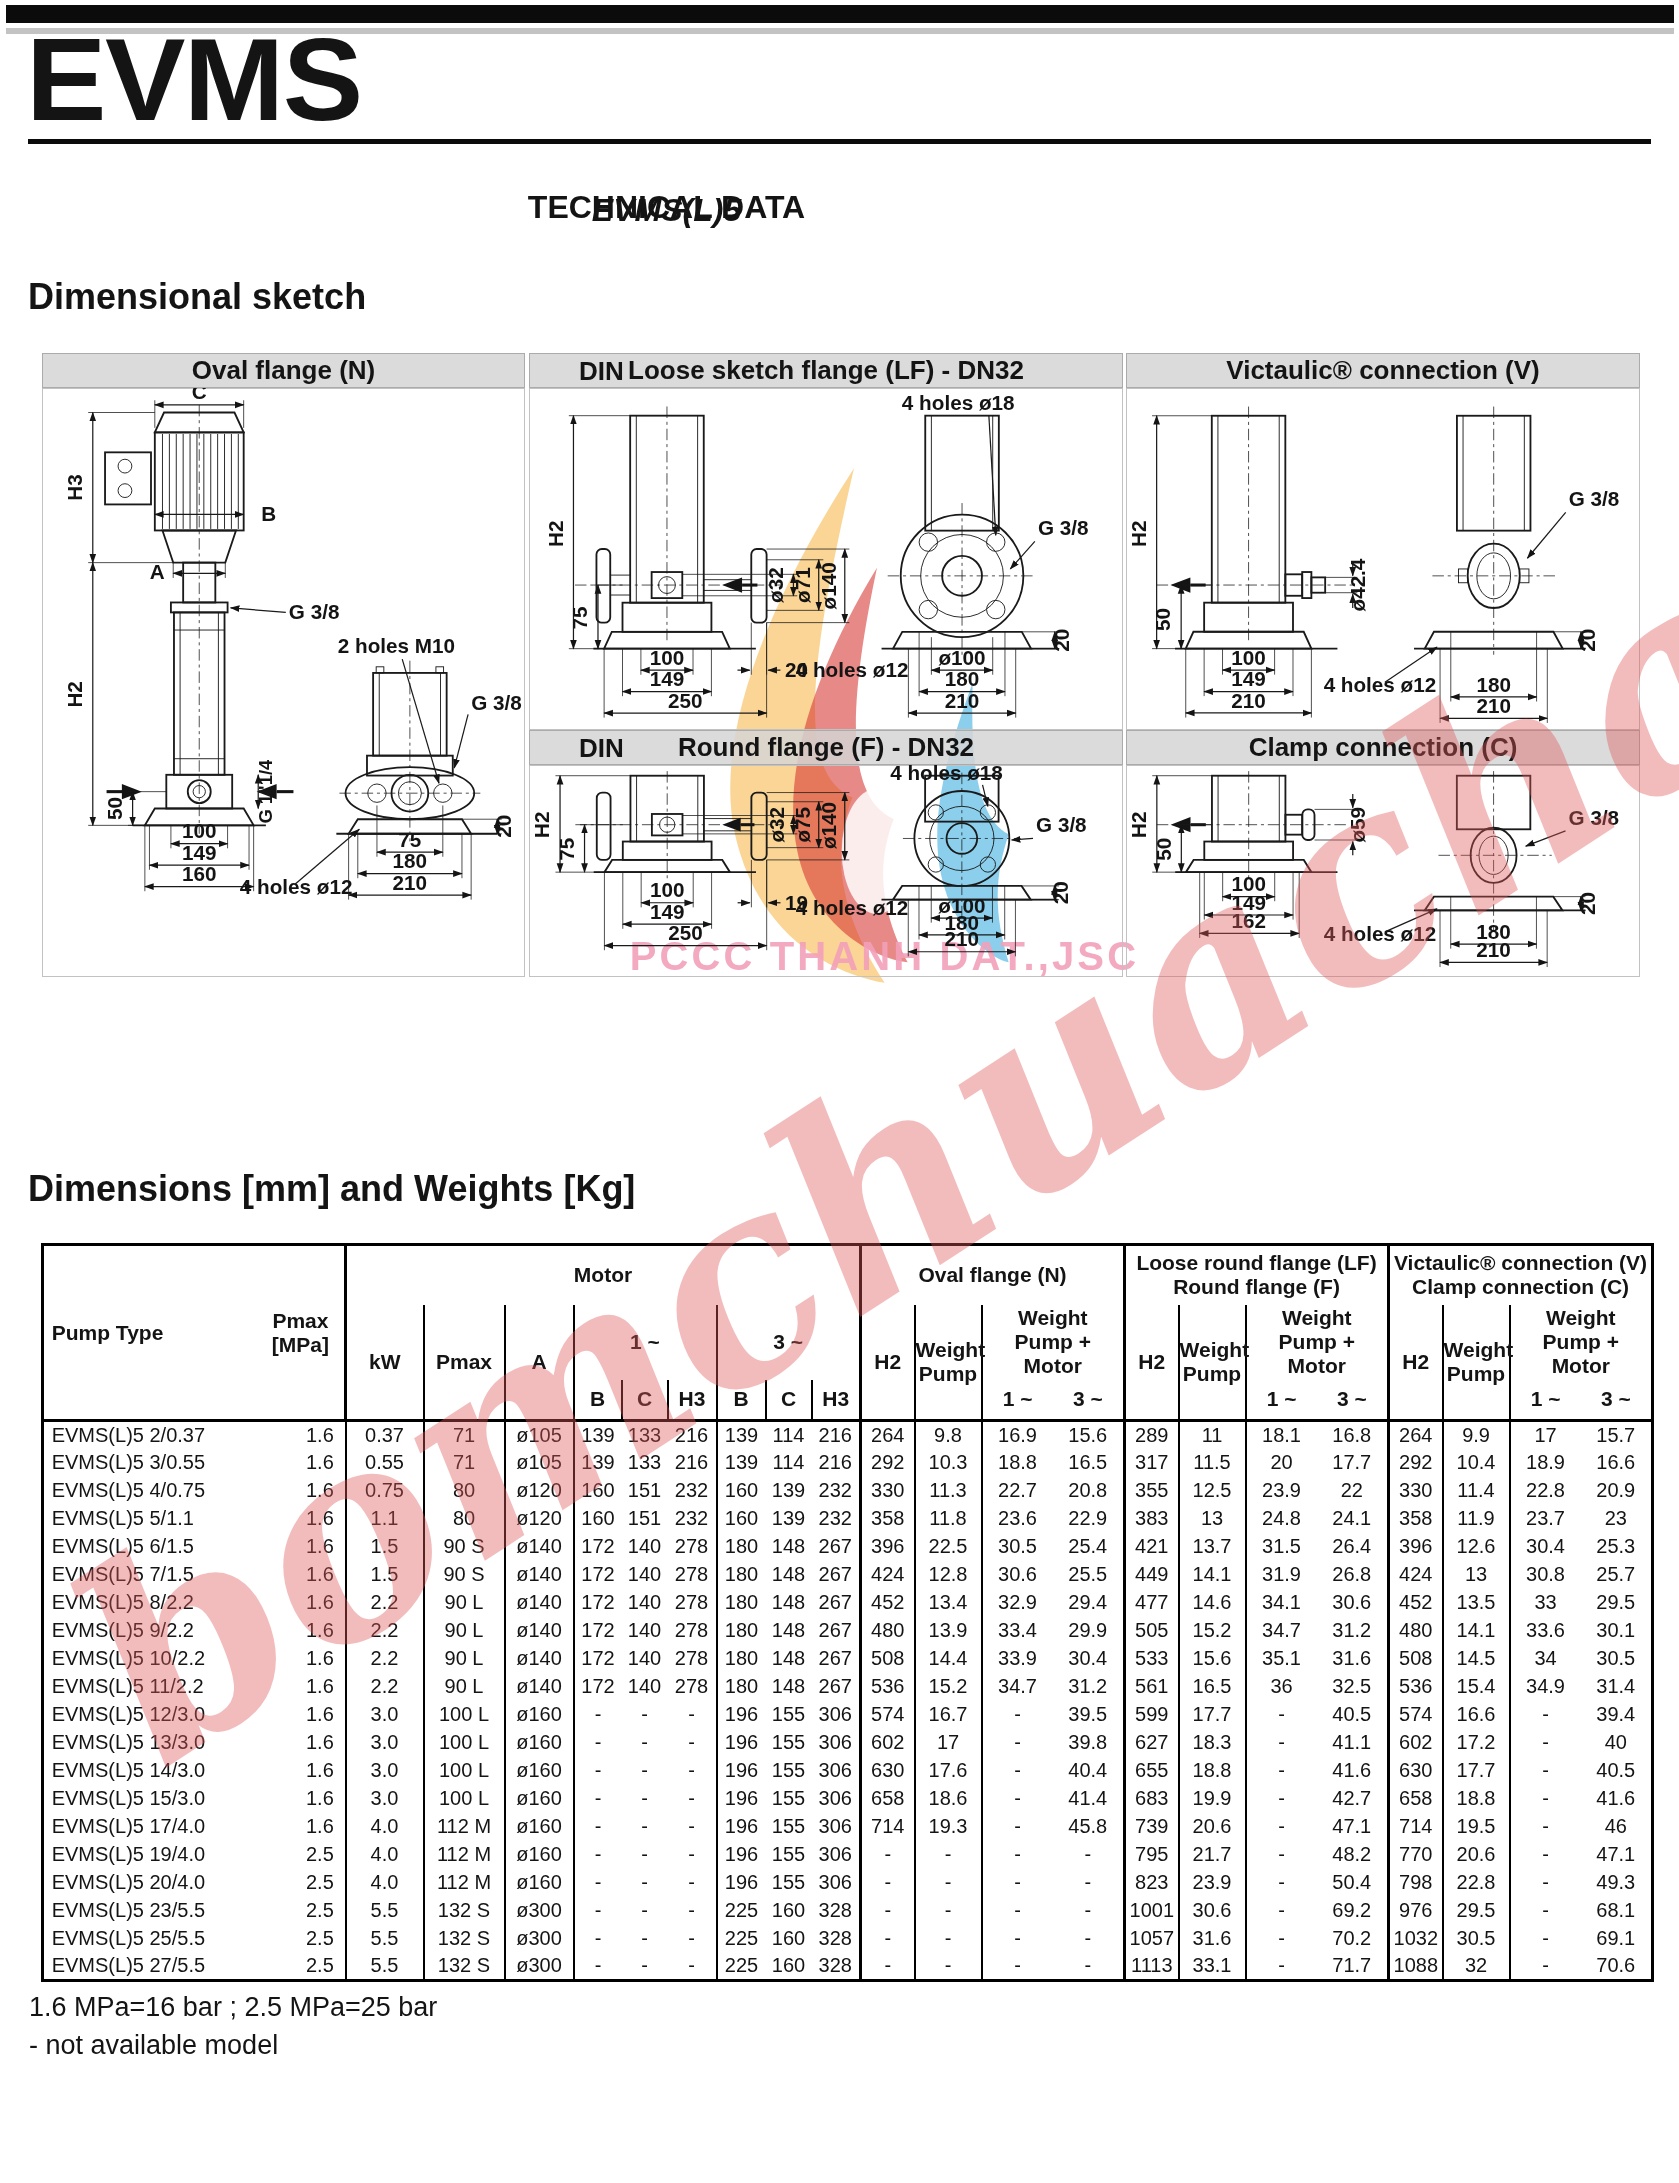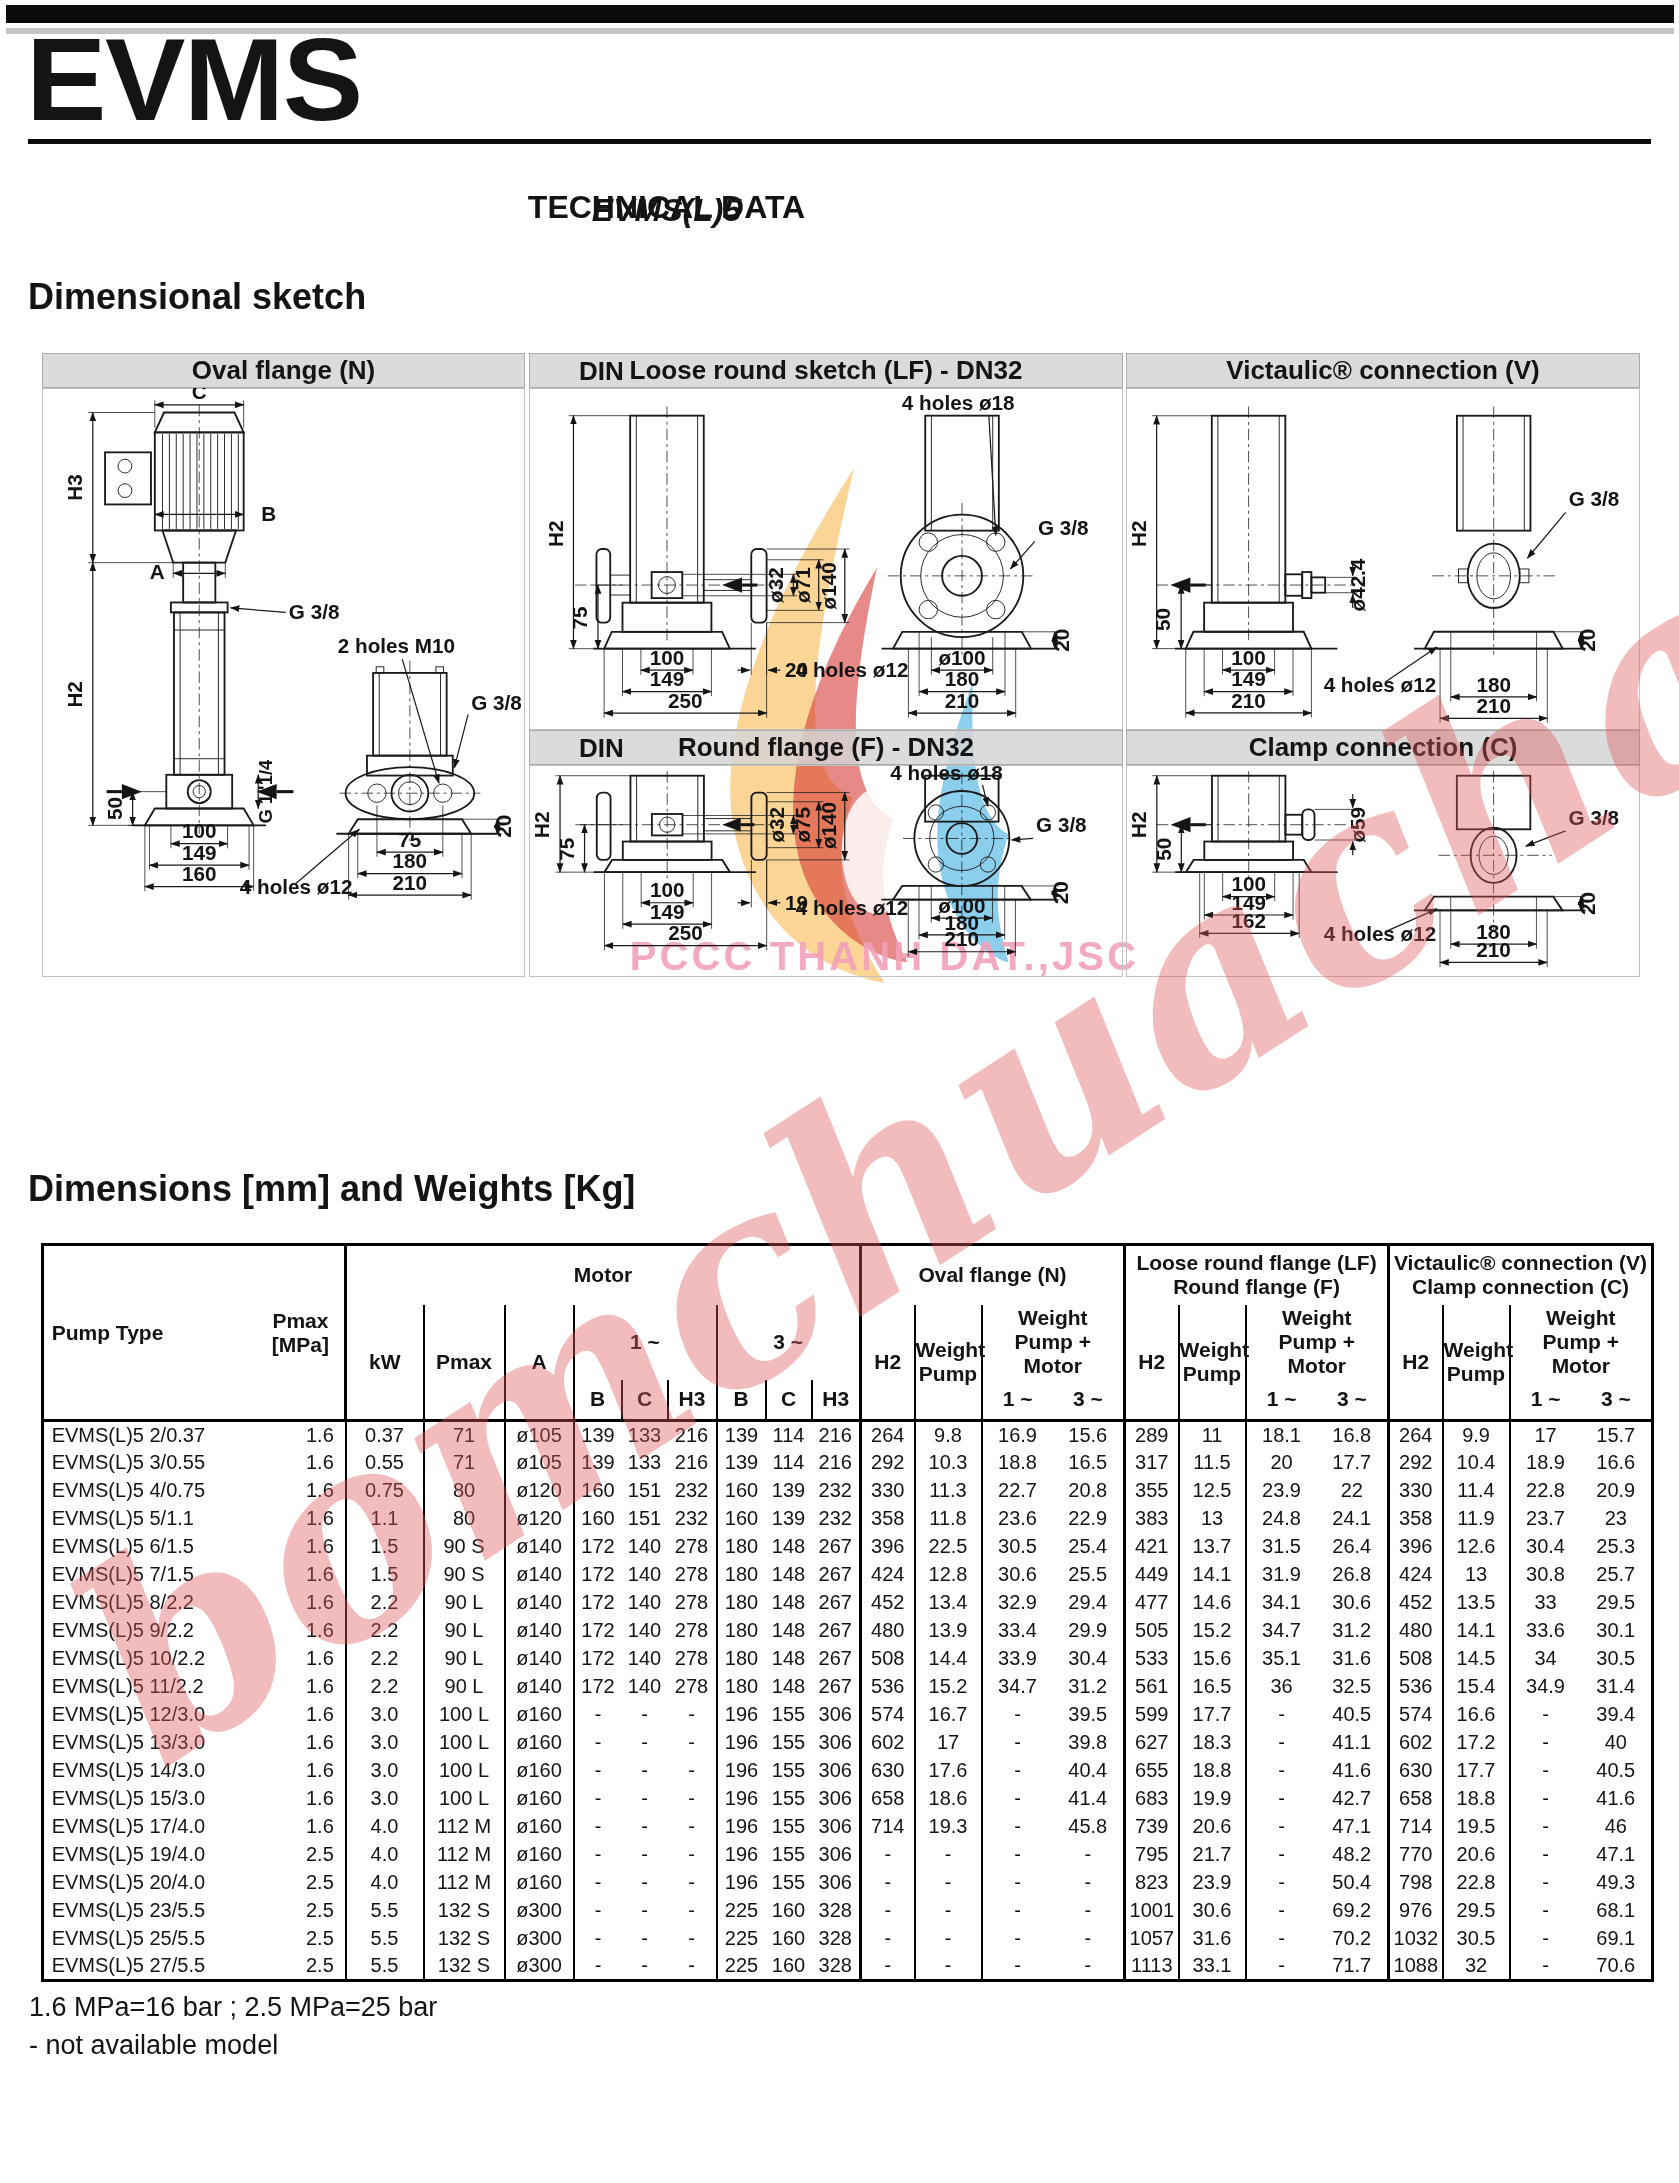--- a/index.html
+++ b/index.html
@@ -93,21 +93,21 @@
       <ellipse cx="300" cy="520" rx="46" ry="82" fill="#ffffff" opacity="0.85"></ellipse>
       <path d="M425,300 C390,395 368,480 384,552 C400,626 452,662 472,665 C450,594 456,546 472,498 C430,476 422,400 425,300 Z" fill="#2ea7de" opacity="0.55"></path>
     </svg>
     <div class="company">PCCC THANH DAT.,JSC</div>
 
     <div class="pbar" style="left:0; top:0; width:483px; height:35px;">
       <span>Oval flange (N)</span>
     </div>
     <div class="pbar" style="left:487px; top:0; width:594px; height:35px;">
       <span class="din">DIN</span>
-      <span>Loose round sketch (LF) - DN32</span>
+      <span>Loose sketch flange (LF) - DN32</span>
     </div>
     <div class="pbar" style="left:1084px; top:0; width:514px; height:35px;">
       <span>Victaulic® connection (V)</span>
     </div>
     <div class="pbar" style="left:487px; top:377px; width:594px; height:35px;">
       <span class="din">DIN</span>
       <span>Round flange (F) - DN32</span>
     </div>
     <div class="pbar" style="left:1084px; top:377px; width:514px; height:35px;">
       <span>Clamp connection (C)</span>

